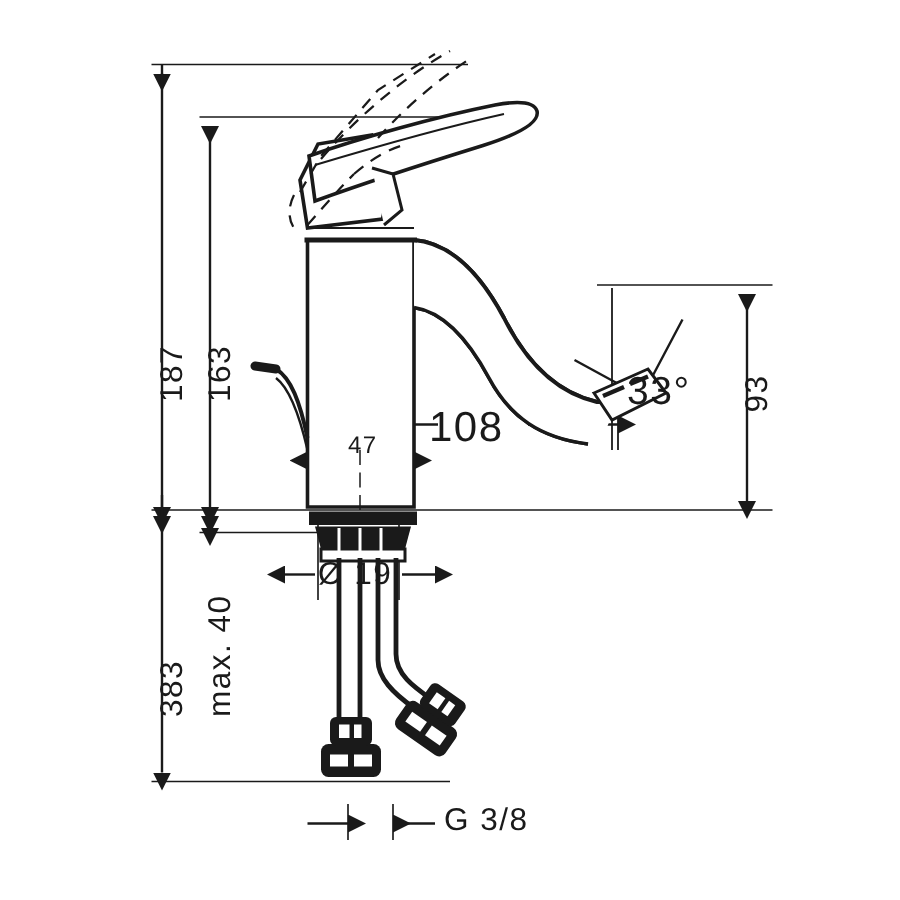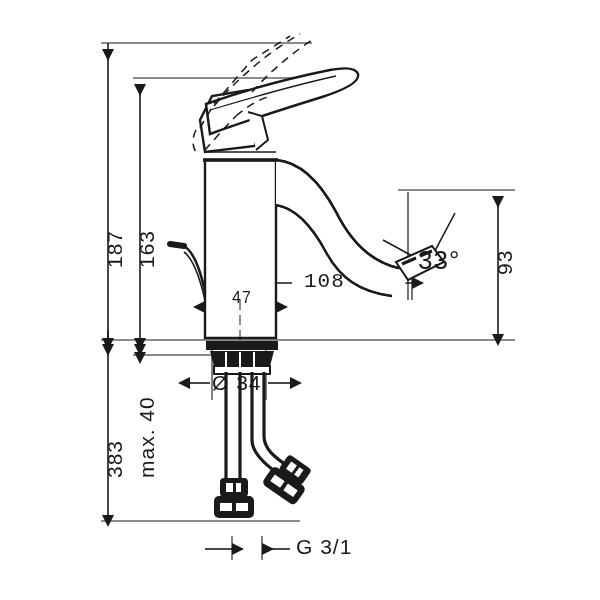--- a/index.html
+++ b/index.html
@@ -36,21 +36,21 @@
   }
   .vert {
     transform-origin: 0 0;
     transform: rotate(-90deg);
   }
   .t-187 { font-size: 21px; left: 104px; top: 268px; }
   .t-163 { font-size: 21px; left: 136px; top: 268px; }
   .t-383 { font-size: 21px; left: 104px; top: 478px; }
   .t-max40 { font-size: 21px; left: 136px; top: 478px; }
   .t-93  { font-size: 21px; left: 494px; top: 275px; }
-  .t-108 { font-size: 21px; left: 304px; top: 271px; font-family: Liberation Mono, monospace; }
+  .t-108 { font-size: 28px; left: 286px; top: 271px; }
   .t-47  { font-size: 16px; left: 232px; top: 290px; }
   .t-33  { font-size: 26px; left: 418px; top: 247px; }
   .t-d34 { font-size: 21px; left: 212px; top: 372px; }
   .t-g38 { font-size: 21px; left: 296px; top: 536px; }
 </style>
 </head>
 <body>
 
 <div id="stage">
 
@@ -233,17 +233,17 @@
   <div class="dim-text vert t-max40">max. 40</div>
 
   <div class="dim-text vert t-93">93</div>
 
   <div class="dim-text t-108">108</div>
 
   <div class="dim-text t-47">47</div>
 
   <div class="dim-text t-33">33°</div>
 
-  <div class="dim-text t-d34">Ø 34</div>
-
-  <div class="dim-text t-g38">G 3/1</div>
+  <div class="dim-text t-d34">Ø 19</div>
+
+  <div class="dim-text t-g38">G 3/8</div>
 
 </div>
 
 </body></html>

